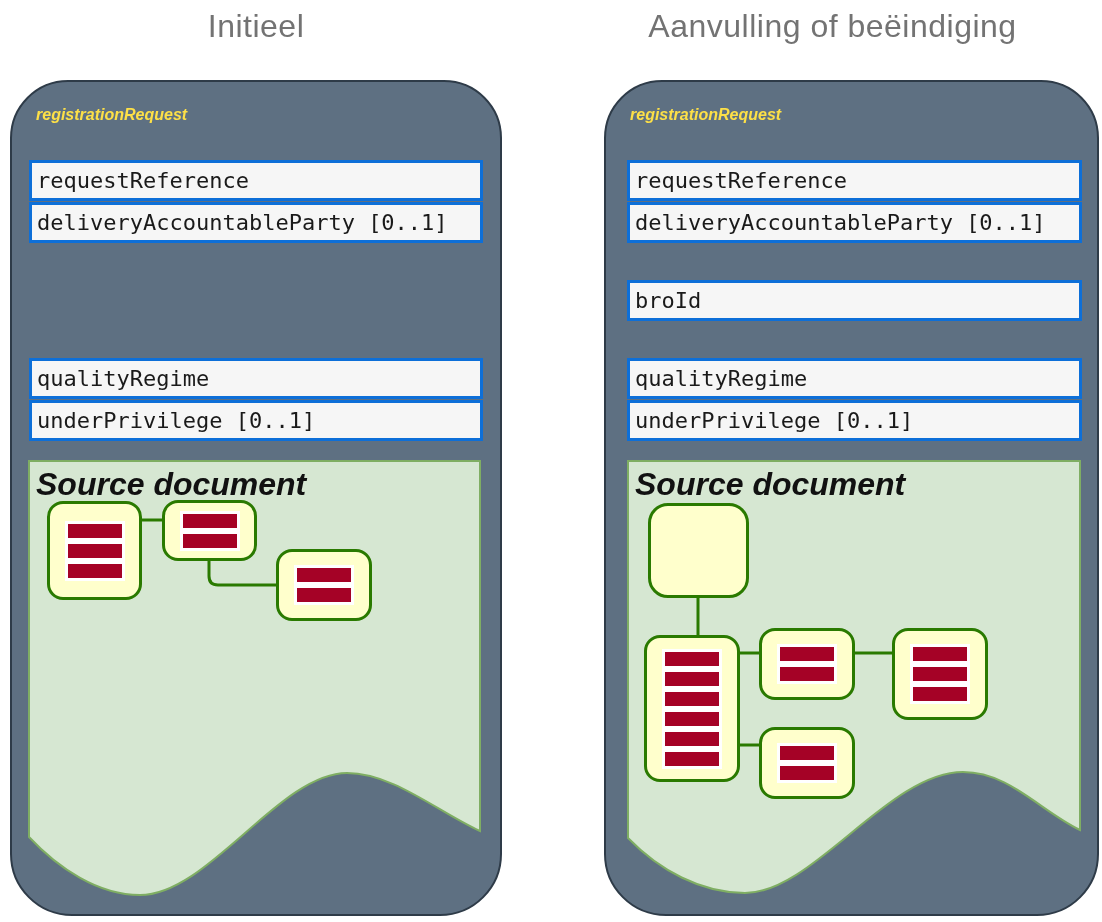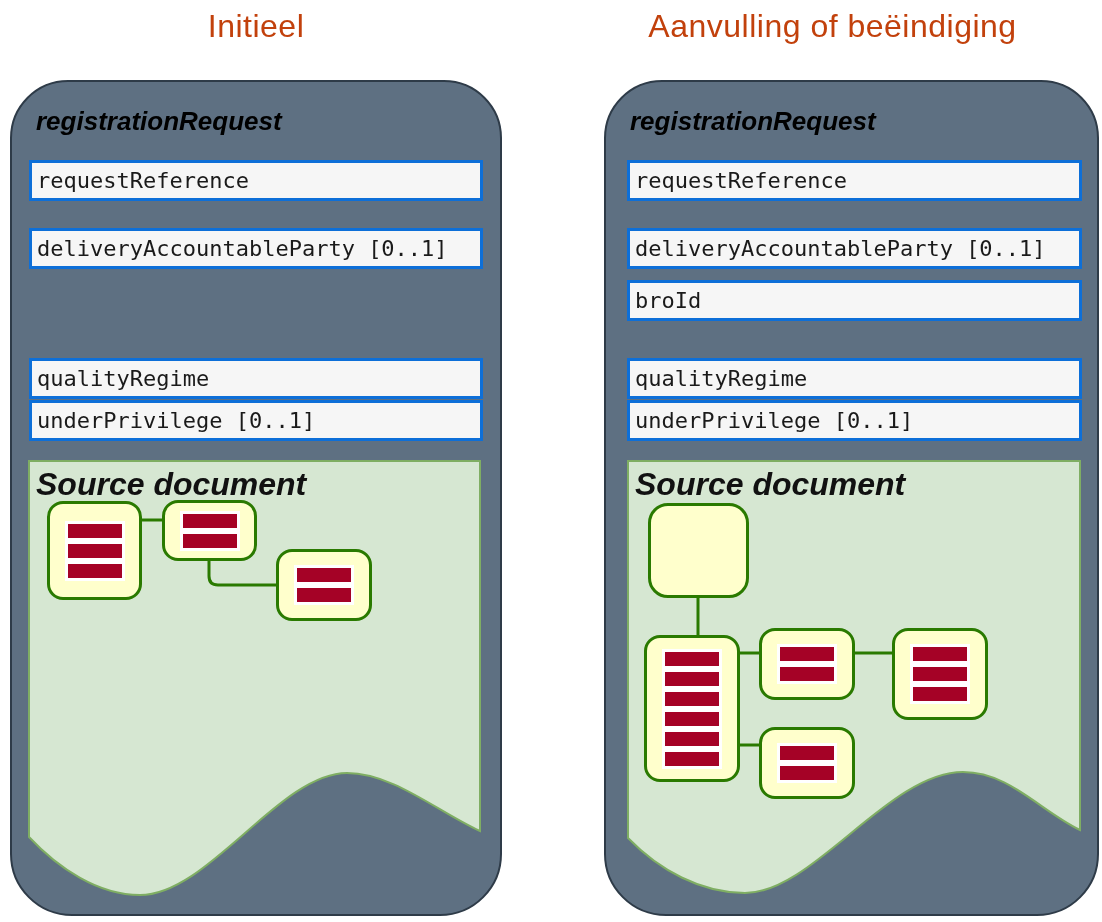--- a/index.html
+++ b/index.html
@@ -1,49 +1,49 @@
 <!DOCTYPE html>
 <html><head>
 <meta charset="utf-8">
 <style>
   html,body{margin:0;padding:0;background:#ffffff;}
   .canvas{
     position:relative;width:1102px;height:922px;background:#ffffff;
     font-family:"Liberation Sans",sans-serif;overflow:hidden;
   }
   .col-title{
-    position:absolute;top:8px;font-size:32px;color:#c2410c;text-align:center;
+    position:absolute;top:8px;font-size:32px;color:#737373;text-align:center;
     letter-spacing:0.5px;
   }
   .col-title.left{left:10px;width:492px;}
   .col-title.right{left:585px;width:495px;}
 
   .panel{
     position:absolute;top:80px;height:836px;background:#5e7082;
     border:2px solid #2e3b48;border-radius:58px 58px 62px 62px;
     box-sizing:border-box;
   }
   .panel.pleft{left:10px;width:492px;}
   .panel.pright{left:604px;width:495px;}
 
   .panel-header{
-    position:absolute;left:24px;top:24px;color:#000000;
-    font-weight:bold;font-style:italic;font-size:26px;white-space:nowrap;
+    position:absolute;left:24px;top:24px;color:#fde047;
+    font-weight:bold;font-style:italic;font-size:16px;white-space:nowrap;
   }
 
   .field{
     position:absolute;height:41px;background:#f6f6f6;
     border:3px solid #0d6fd8;box-sizing:border-box;
     font-family:"DejaVu Sans Mono","Liberation Mono",monospace;
     font-size:22px;color:#1a1a1a;line-height:35px;padding-left:5px;
     white-space:nowrap;overflow:hidden;
   }
   .pleft .field{left:17px;width:454px;}
   .pright .field{left:21px;width:455px;}
-  .r0{top:78px}.r1{top:146px}.r2{top:198px}.r3{top:276px}.r4{top:318px}
+  .r0{top:78px}.r1{top:120px}.r2{top:198px}.r3{top:276px}.r4{top:318px}
 
   .srcdoc-svg{position:absolute;display:block;}
   .pleft .srcdoc-svg{left:16px;top:378px;}
   .pright .srcdoc-svg{left:21px;top:378px;}
 
   .srcdoc-label{
     position:absolute;font-size:32px;font-weight:bold;font-style:italic;
     color:#111111;white-space:nowrap;
   }
   .pleft .srcdoc-label{left:24px;top:384px;}

